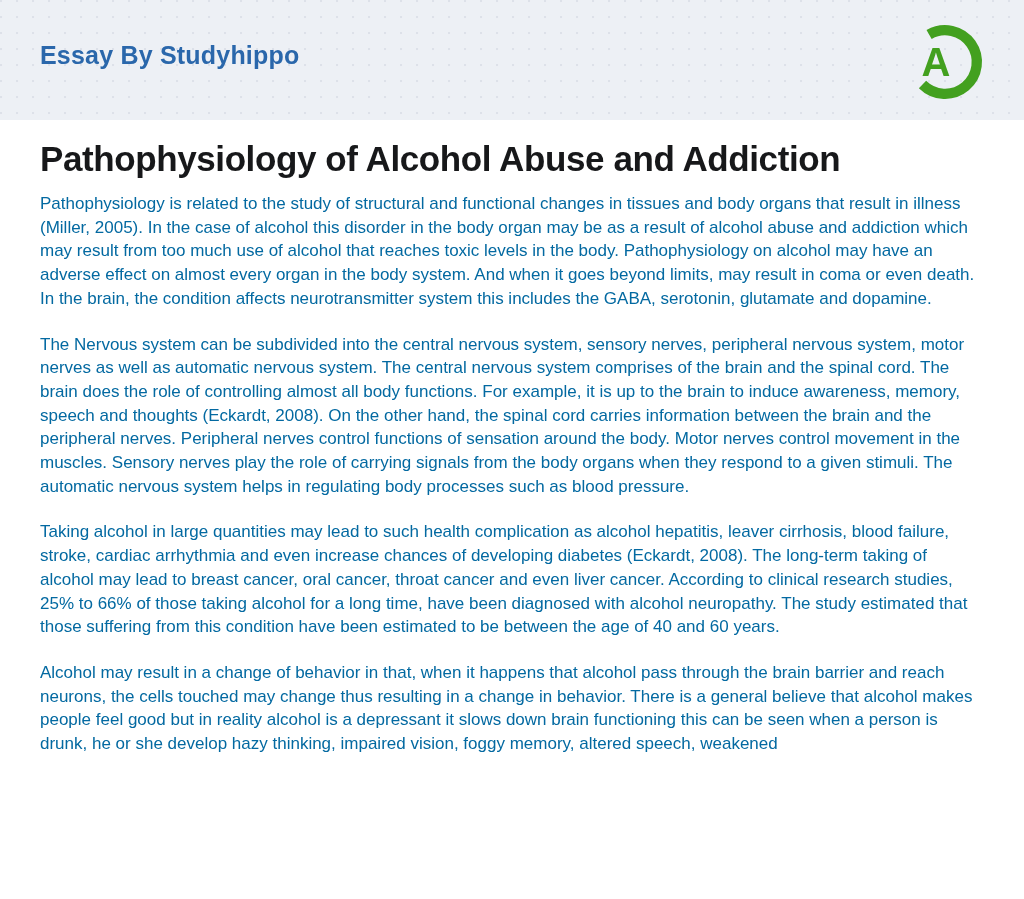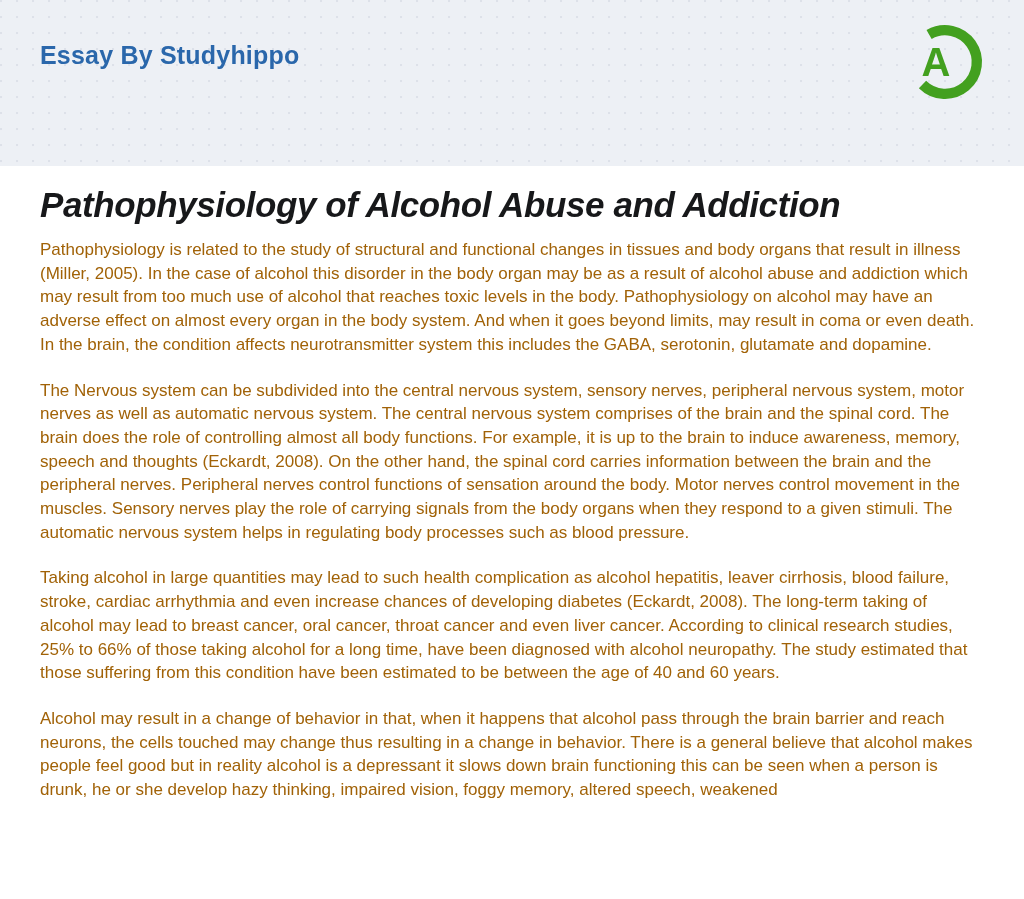--- a/index.html
+++ b/index.html
@@ -12,21 +12,21 @@
     width: 1024px;
     height: 899px;
     background: #ffffff;
     overflow: hidden;
     position: relative;
   }
   
   .header {
     position: relative;
     width: 100%;
-    height: 166px;
+    height: 120px;
     box-sizing: border-box;
     background-color: #edf0f5;
     background-image: radial-gradient(circle at 1px 1px, #dde1e9 1px, transparent 1.6px);
     background-size: 16px 16px;
     padding: 41px 0 0 40px;
   }
   .brand {
     font-size: 25px;
     font-weight: 700;
     color: #2a67ab;
@@ -78,29 +78,28 @@
     box-sizing: border-box;
     padding: 17px 40px 0 40px;
   }
   .article-title {
     margin: 0 0 11px 0;
     font-size: 35px;
     line-height: 44px;
     font-weight: 700;
     letter-spacing: -0.4px;
     color: #17181a;
-    font-style: italic;
   }
   .content p {
     margin: 0 0 22px 0;
     max-width: 944px;
     font-size: 17px;
     line-height: 23.7px;
     font-weight: 400;
-    color: #a16207;
+    color: #0369a1;
   }
 </style>
 </head>
 <body>
 
 <div class="page">
 
   <header class="header">
     <div class="brand">Essay By Studyhippo</div>
 

